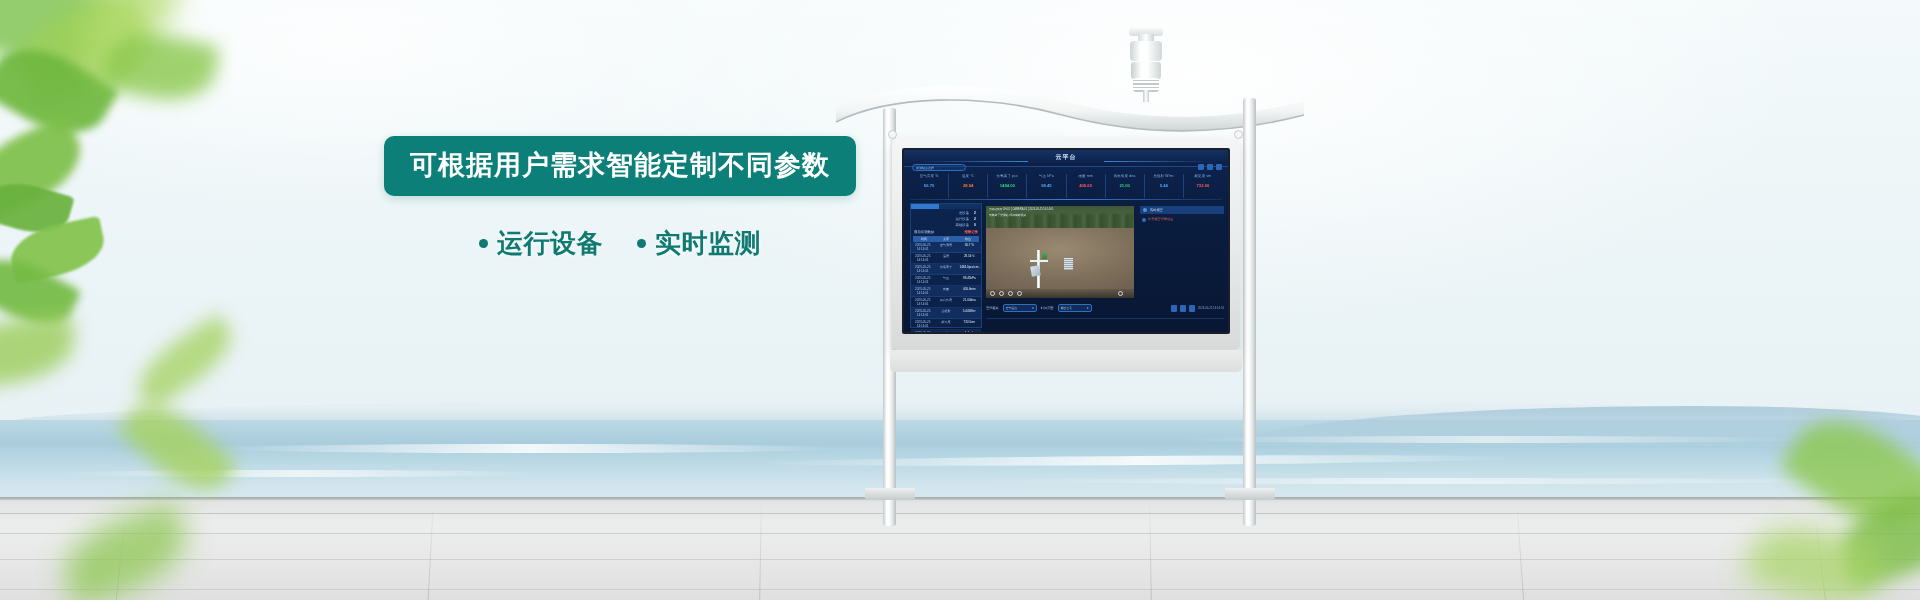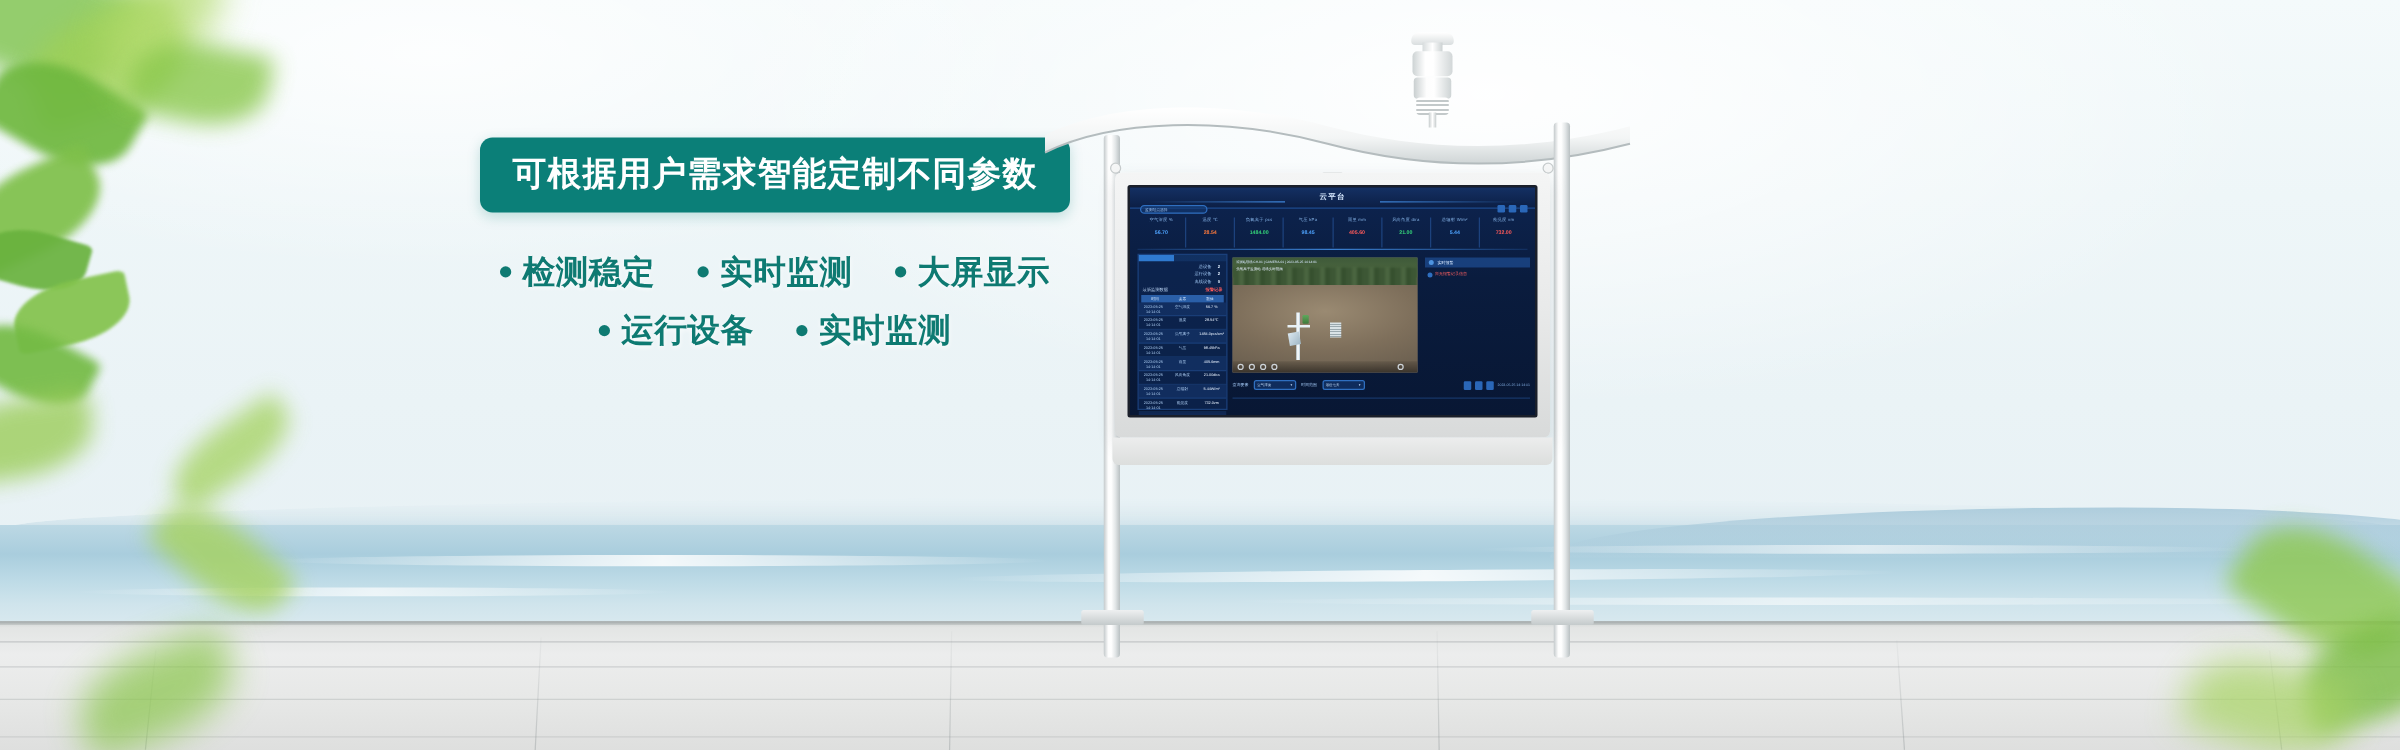--- a/index.html
+++ b/index.html
@@ -86,21 +86,21 @@
 
   
   .copy { position:absolute; left:300px; top:110px; width:640px; }
   .headline {
     font-family:"DejaVu Sans","Liberation Sans",sans-serif;
     font-size:70px; font-weight:700; letter-spacing:2px;
     line-height:1; text-align:center;
     color:#0e7a72;
     text-shadow:0 2px 6px rgba(255,255,255,.9);
   }
-  .pill-wrap { text-align:center; }
+  .pill-wrap { text-align:center; margin-top:26px; }
   .pill {
     display:inline-block;
     background:#0b7f78;
     color:#ffffff;
     font-size:27px; font-weight:700; letter-spacing:1px;
     padding:11px 26px 13px;
     border-radius:10px;
     box-shadow:0 3px 10px rgba(11,127,120,.22);
   }
   .features { margin-top:30px; }
@@ -352,34 +352,20 @@
   <div class="copy">
 
     <div class="pill-wrap">
       <div class="pill">可根据用户需求智能定制不同参数</div>
     </div>
 
     <div class="features">
       <div class="frow">
         <div class="fitem">
           <span class="dot"></span>
-          <span>检测稳定</span>
-        </div>
-        <div class="fitem">
-          <span class="dot"></span>
-          <span>实时监测</span>
-        </div>
-        <div class="fitem">
-          <span class="dot"></span>
-          <span>大屏显示</span>
-        </div>
-      </div>
-      <div class="frow">
-        <div class="fitem">
-          <span class="dot"></span>
           <span>运行设备</span>
         </div>
         <div class="fitem">
           <span class="dot"></span>
           <span>实时监测</span>
         </div>
       </div>
     </div>
   </div>
 

